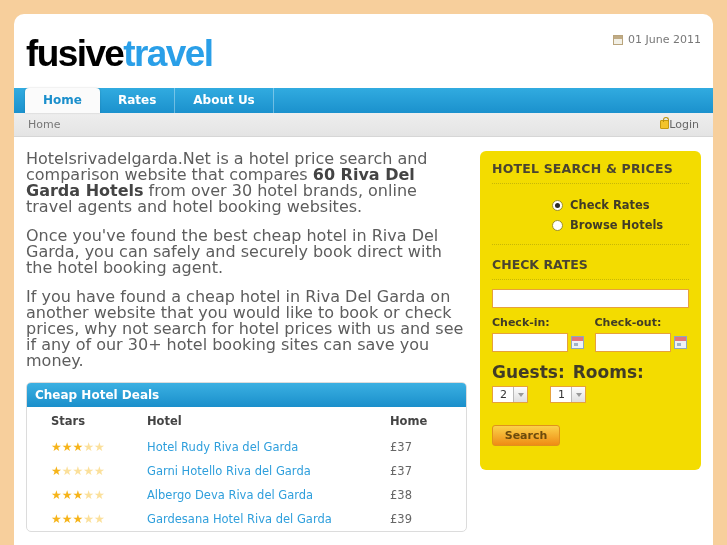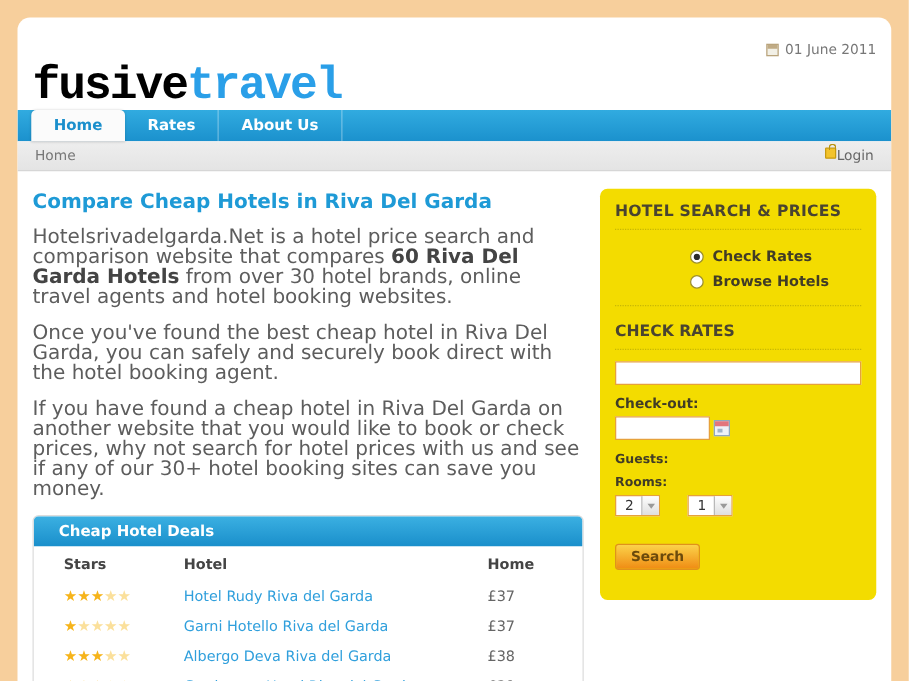--- a/index.html
+++ b/index.html
@@ -22,22 +22,22 @@
     overflow: hidden;
   }
 
   
   .header {
     position: relative;
     height: 74px;
   }
   .logo {
     position: absolute;
-    left: 12px; top: 34px;
-    font-family: Liberation Mono, monospace;
+    left: 12px; top: 19px;
+    font-family: Liberation Sans, sans-serif;
     font-size: 37px;
     font-weight: bold;
     letter-spacing: -1.6px;
   }
   .logo .a { color: #000000; }
   .logo .b { color: #2a9fe8; }
 
   .datebox {
     position: absolute;
     right: 12px; top: 19px;
@@ -96,21 +96,21 @@
     border-bottom: 1px solid #d6d6d6;
     display: flex;
     align-items: center;
     justify-content: space-between;
     padding: 0 14px;
     box-sizing: border-box;
     font-size: 11px;
     color: #777;
   }
   .login {
-    display: flex; gap: 0;
+    display: flex; align-items: center; gap: 0;
     color: #666;
     margin-left: 36px;
   }
   .lock-ico {
     display:inline-block;
     width: 9px; height: 9px;
     background: #f3c32b;
     border: 1px solid #c79a10;
     border-radius: 1px;
     position: relative;
@@ -155,21 +155,21 @@
     border-radius: 5px;
     margin-top: 4px;
     overflow: hidden;
     background: #fff;
   }
   .deals-head {
     background: linear-gradient(#3bb0e2, #1a8fcb);
     color: #fff;
     font-size: 12px;
     font-weight: bold;
-    padding: 5px 20px;
+    padding: 5px 8px;
   }
   table.deals-tbl {
     width: 100%;
     border-collapse: collapse;
     font-size: 11.5px;
   }
   table.deals-tbl th {
     text-align: left;
     font-weight: bold;
     color: #444;
@@ -278,21 +278,21 @@
     content:"";
     position:absolute; left:0; right:0; top:0; height:4px;
     background:#e2757c;
   }
   .cal-btn::after {
     content:"";
     position:absolute; left:2px; top:6px;
     width:4px; height:3px;
     background:#9fb4c8;
   }
-  .gr-labels { display: flex; gap: 8px; font-size: 10px; font-weight: bold; color:#413c26; margin: 10px 0 4px 0; flex-direction: column;}
+  .gr-labels { display: flex; gap: 8px; font-size: 17px; font-weight: bold; color:#413c26; margin: 10px 0 4px 0;}
   .gr-selects { display: flex; gap: 22px; }
   .sel {
     height: 17px;
     border: 1px solid #e6a13c;
     background: #fff;
     display: inline-flex;
     align-items: center;
     box-sizing: border-box;
     font-size: 11px;
     color: #333;
@@ -349,21 +349,20 @@
     <div>Home</div>
     <div class="login">
       <span class="lock-ico"></span>
       <span>Login</span>
     </div>
   </div>
 
   <div class="wrap">
 
     <div class="main">
-      <h1 class="title">Compare Cheap Hotels in Riva Del Garda</h1>
 
       <p class="copy"><span>Hotelsrivadelgarda.Net is a hotel price search and comparison website that compares </span><b>60 Riva Del Garda Hotels</b><span> from over 30 hotel brands, online travel agents and hotel booking websites.</span></p>
 
       <p class="copy">Once you've found the best cheap hotel in Riva Del Garda, you can safely and securely book direct with the hotel booking agent.</p>
       <p class="copy">If you have found a cheap hotel in Riva Del Garda on another website that you would like to book or check prices, why not search for hotel prices with us and see if any of our 30+ hotel booking sites can save you money.</p>
 
       <div class="deals">
         <div class="deals-head">Cheap Hotel Deals</div>
         <table class="deals-tbl">
           <thead>
@@ -417,20 +416,27 @@
         </div>
 
         <div class="dotline"></div>
         <div class="sec-title">CHECK RATES</div>
         <div class="dotline"></div>
 
         <input class="txt" type="text" value="" style="">
 
         <div class="dates">
           <div class="date-col">
+            <div class="fld-label">Check-in:</div>
+            <div class="date-row">
+              <input class="txt" type="text" value="" style="">
+              <span class="cal-btn"></span>
+            </div>
+          </div>
+          <div class="date-col">
             <div class="fld-label">Check-out:</div>
             <div class="date-row">
               <input class="txt" type="text" value="" style="">
               <span class="cal-btn"></span>
             </div>
           </div>
         </div>
 
         <div class="gr-labels">
           <span>Guests:</span>

